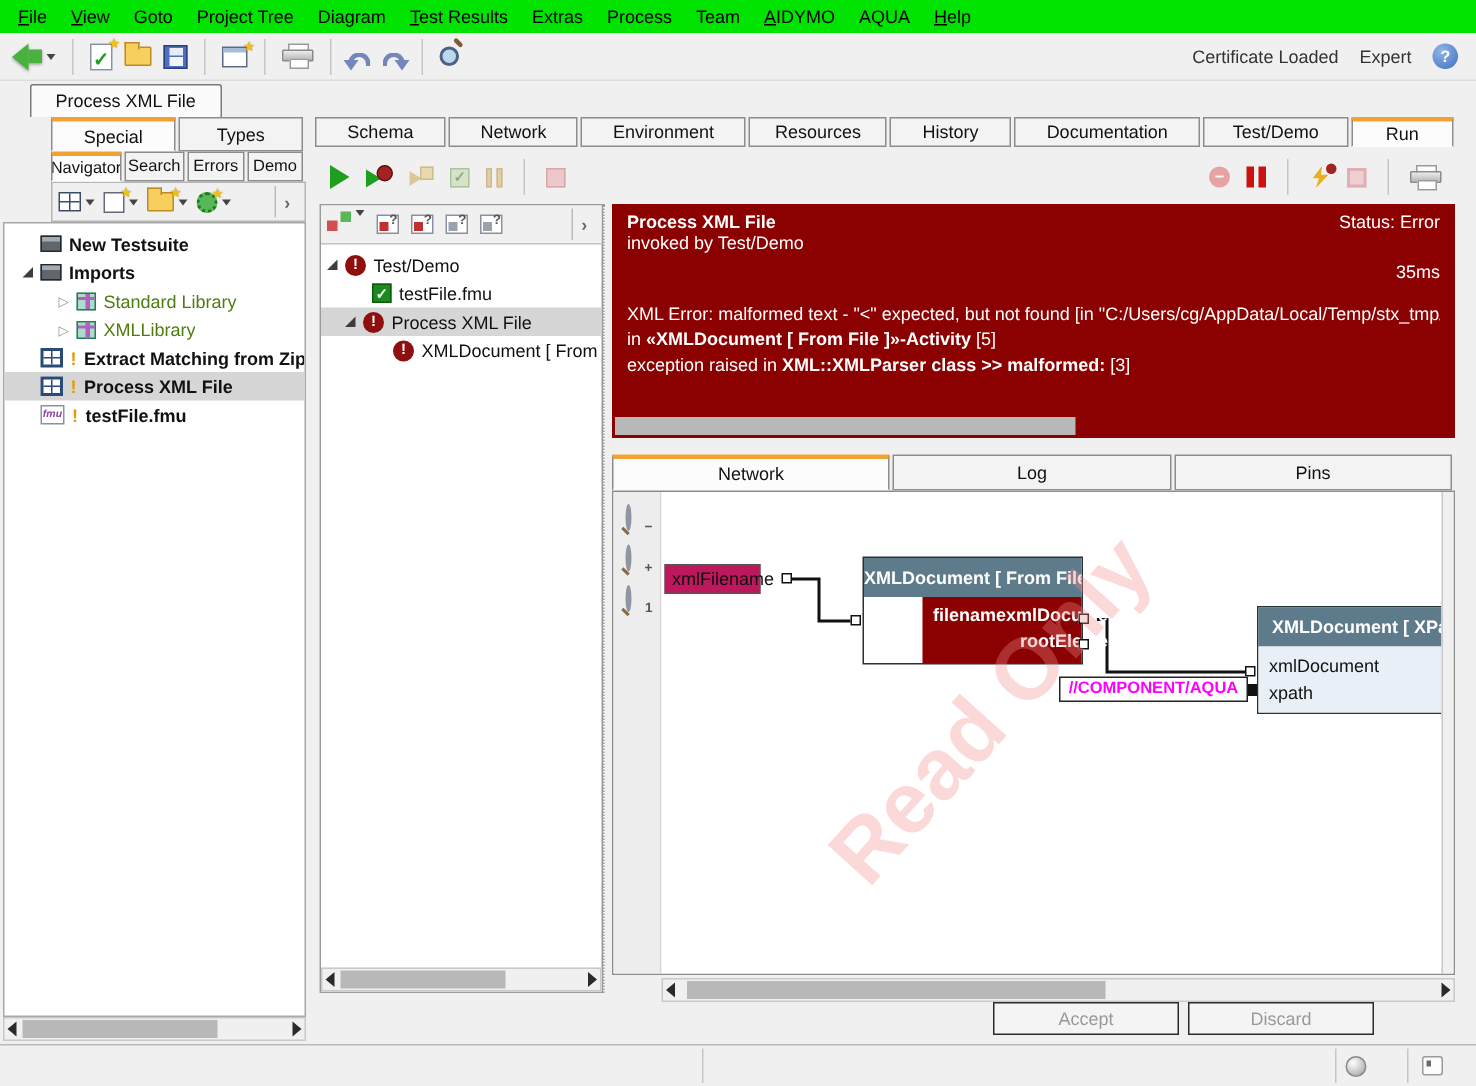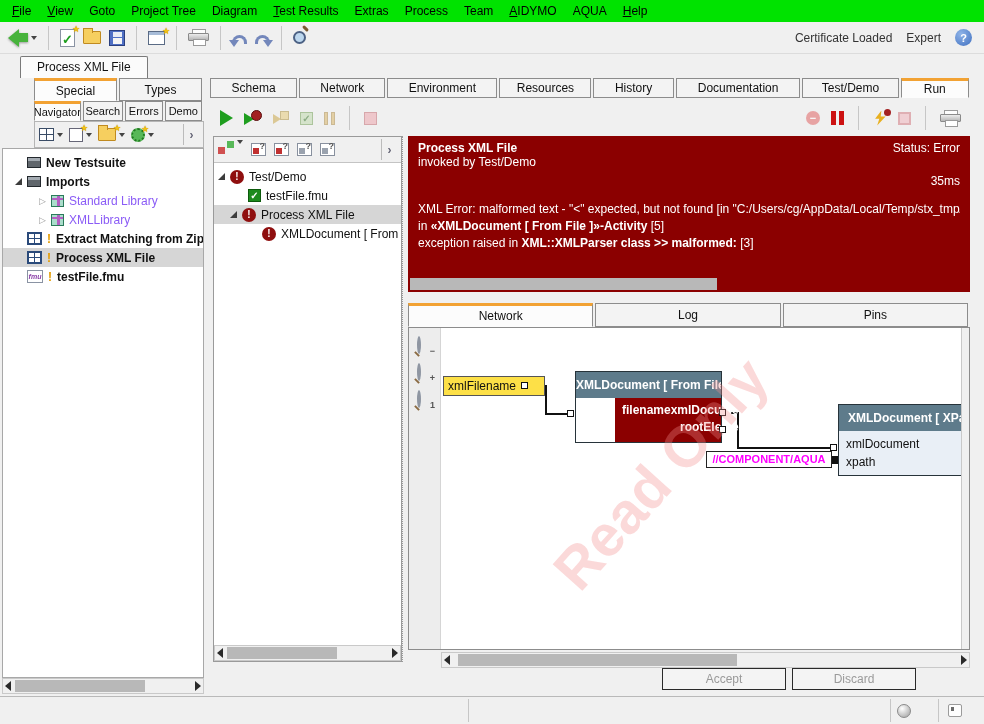--- a/index.html
+++ b/index.html
@@ -65,21 +65,21 @@
   .ic-grid::after { content:""; position:absolute; top:0; bottom:0; left:6px; width:1px; background:#3a4c66; }
   .ic-collist { width:14px; height:14px; background:#fff; border:1px solid #667; display:flex; flex-direction:column; justify-content:space-between; padding:1px; }
   .ic-collist i { display:block; height:3px; }
   .ic-gear { width:14px; height:14px; border-radius:50%; background:#58b858; border:2px dotted #1f7a1f; }
   .more-btn { margin-left:auto; width:16px; height:21px; border-left:1px solid #bbb; display:flex; align-items:center; justify-content:center; color:#667; font-weight:bold; }
   .lp-tree { position:absolute; left:0; top:70px; right:0; bottom:16px; background:#fff; border:1px solid #a8a8a8; overflow:hidden; padding-top:4px; }
   .row { display:flex; align-items:center; height:19px; gap:5px; white-space:nowrap; overflow:hidden; cursor:default; }
   .row.sel { background:#d6d6d6; }
   .row .lbl { overflow:hidden; white-space:nowrap; }
   .b { font-weight:bold; }
-  .dim { color:#8b5cf6; }
+  .dim { color:#4d7c0f; }
   .bang { color:#e39b00; font-weight:bold; }
   .exp-open { width:0; height:0; border-bottom:7px solid #3c3c3c; border-left:7px solid transparent; flex:none; }
   .exp-closed { color:#9a9a9a; font-size:9px; flex:none; }
   .ic-box { width:14px; height:11px; background:#60666c; border:1px solid #23282d; position:relative; flex:none; }
   .ic-box::before { content:""; position:absolute; left:0; right:0; top:0; height:3px; background:#a4abb2; }
   .ic-gift { width:13px; height:12px; background:#aaddcb; border:1px solid #2a7a5a; position:relative; flex:none; }
   .ic-gift::before { content:""; position:absolute; left:5px; top:0; bottom:0; width:3px; background:#b25ec2; }
   .ic-gift::after { content:""; position:absolute; left:0; right:0; top:2px; height:2px; background:#b25ec2; }
   .ic-actgrid { width:15px; height:13px; background:#fff; border:2px solid #2a4a7a; position:relative; flex:none; }
   .ic-actgrid::before { content:""; position:absolute; left:0; right:0; top:4px; height:1px; background:#2a4a7a; }
@@ -148,21 +148,21 @@
   .netpanel { position:absolute; left:198px; top:249px; width:562px; height:323px; background:#fff; border:1px solid #8c8c8c; }
   .net-gutter { position:absolute; left:0; top:0; bottom:0; width:32px; background:#ededed; border-right:1px solid #d5d5d5; display:flex; flex-direction:column; align-items:center; gap:12px; padding-top:10px; }
   .zoomtool { position:relative; width:15px; height:15px; }
   .zoomtool .lens { width:12px; height:12px; border:2px solid #8f96a2; border-radius:50%; background:#eef3f8; }
   .zoomtool::after { content:""; position:absolute; left:-3px; bottom:-2px; width:6px; height:2px; background:#8a6a42; transform:rotate(45deg); }
   .zoomtool .sgn { position:absolute; right:-3px; bottom:-3px; font-size:9px; color:#555; font-weight:bold; }
   .net-canvas { position:absolute; left:32px; top:0; right:8px; bottom:0; overflow:hidden; background:#fff; }
   .net-vtrack { position:absolute; right:0; top:0; bottom:0; width:8px; background:#f0f0f0; border-left:1px solid #c9c9c9; }
 
   .wires { position:absolute; left:0; top:0; pointer-events:none; }
-  .srcbox { position:absolute; left:2px; top:48px; width:102px; height:20px; background:#fde047; border:1px solid #555; line-height:18px; padding-left:4px; }
+  .srcbox { position:absolute; left:2px; top:48px; width:64px; height:20px; background:#be185d; border:1px solid #555; line-height:18px; padding-left:4px; }
   .port { position:absolute; width:7px; height:7px; background:#fff; border:1px solid #111; }
   .port.filled { background:#111; width:8px; height:8px; }
   .node { position:absolute; border:1px solid #27333a; }
   .node-hd { height:26px; line-height:26px; background:#5e7b8b; color:#fff; font-weight:bold; text-align:center; white-space:nowrap; overflow:hidden; }
   .node-bd { padding:4px 7px; }
   .nf { left:134px; top:43px; width:147px; }
   .nf .node-bd { background:#8b0000; color:#fff; font-weight:bold; height:44px; display:flex; justify-content:space-between;margin-left:39px; }
   .nf .outcol { text-align:right; line-height:17px; }
   .nf .incol { line-height:17px; }
   .nx { left:397px; top:76px; width:142px; }

